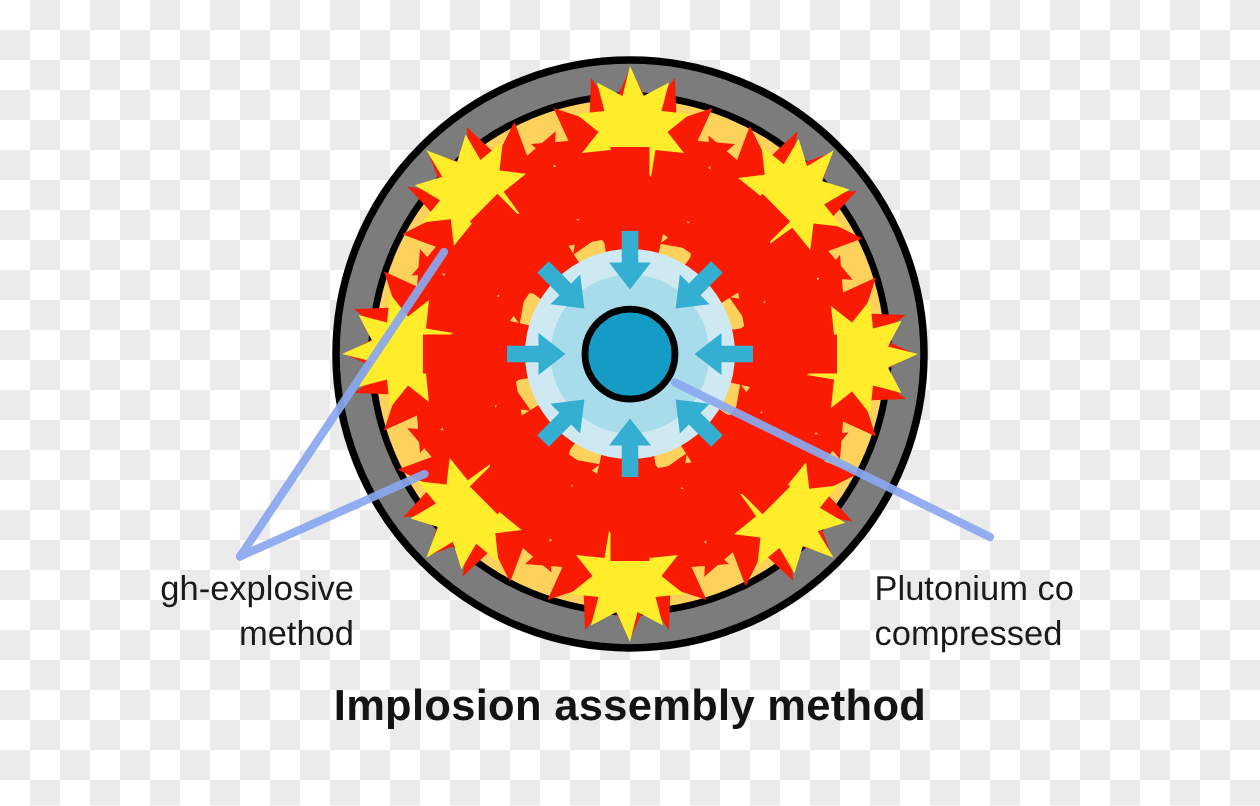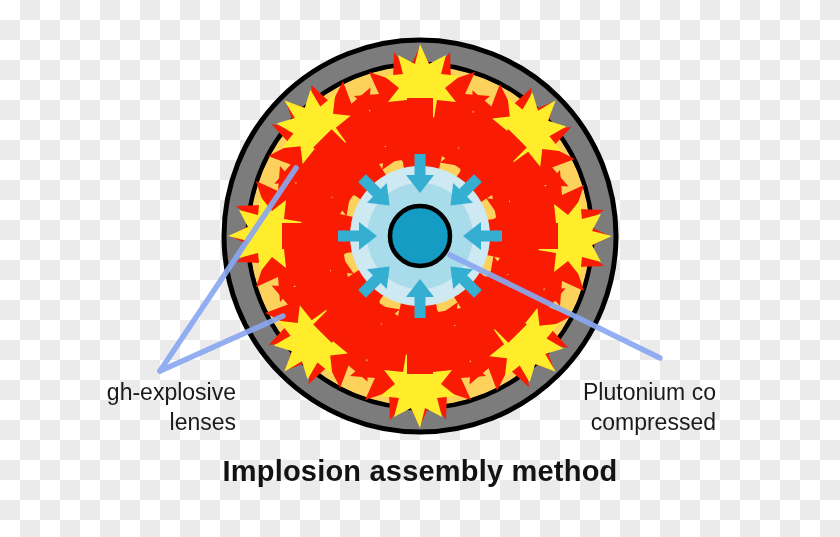--- a/index.html
+++ b/index.html
@@ -14,21 +14,21 @@
     background-position:0 0,20px 20px;
   }
   #stage{position:absolute;inset:0;}
   svg.diagram{position:absolute;left:0;top:0;width:840px;height:537px;}
   .label{
     position:absolute;color:#1a1a1a;font-size:23px;line-height:30px;
     white-space:nowrap;
   }
   #label-left{left:100px;top:377px;text-align:right;width:136px;}
   #label-left .l2{display:block;}
-  #label-right{left:583px;top:377px;text-align:right;}
+  #label-right{left:583px;top:377px;text-align:left;}
   #label-right .l2{display:block;}
   #title{
     position:absolute;left:0;top:455px;width:840px;text-align:center;
     font-size:29px;font-weight:bold;color:#131313;letter-spacing:.2px;
   }
 </style>
 </head>
 <body>
 
 <div id="stage">
@@ -132,21 +132,21 @@
 
     <g stroke="#8aa8f0" stroke-width="5.5" stroke-linecap="round" opacity="0.92">
       <line x1="160" y1="371" x2="296" y2="168"></line>
       <line x1="160" y1="371" x2="283" y2="316"></line>
       <line x1="450" y1="255" x2="660" y2="358"></line>
     </g>
   </svg>
 
   <div class="label" id="label-left">
     <span class="l1">gh-explosive</span>
-    <span class="l2">lenses</span>
+    <span class="l2">method</span>
   </div>
 
   <div class="label" id="label-right">
     <span class="l1">Plutonium co</span>
     <span class="l2">compressed</span>
   </div>
 
   <div id="title">Implosion assembly method</div>
 
 </div>

